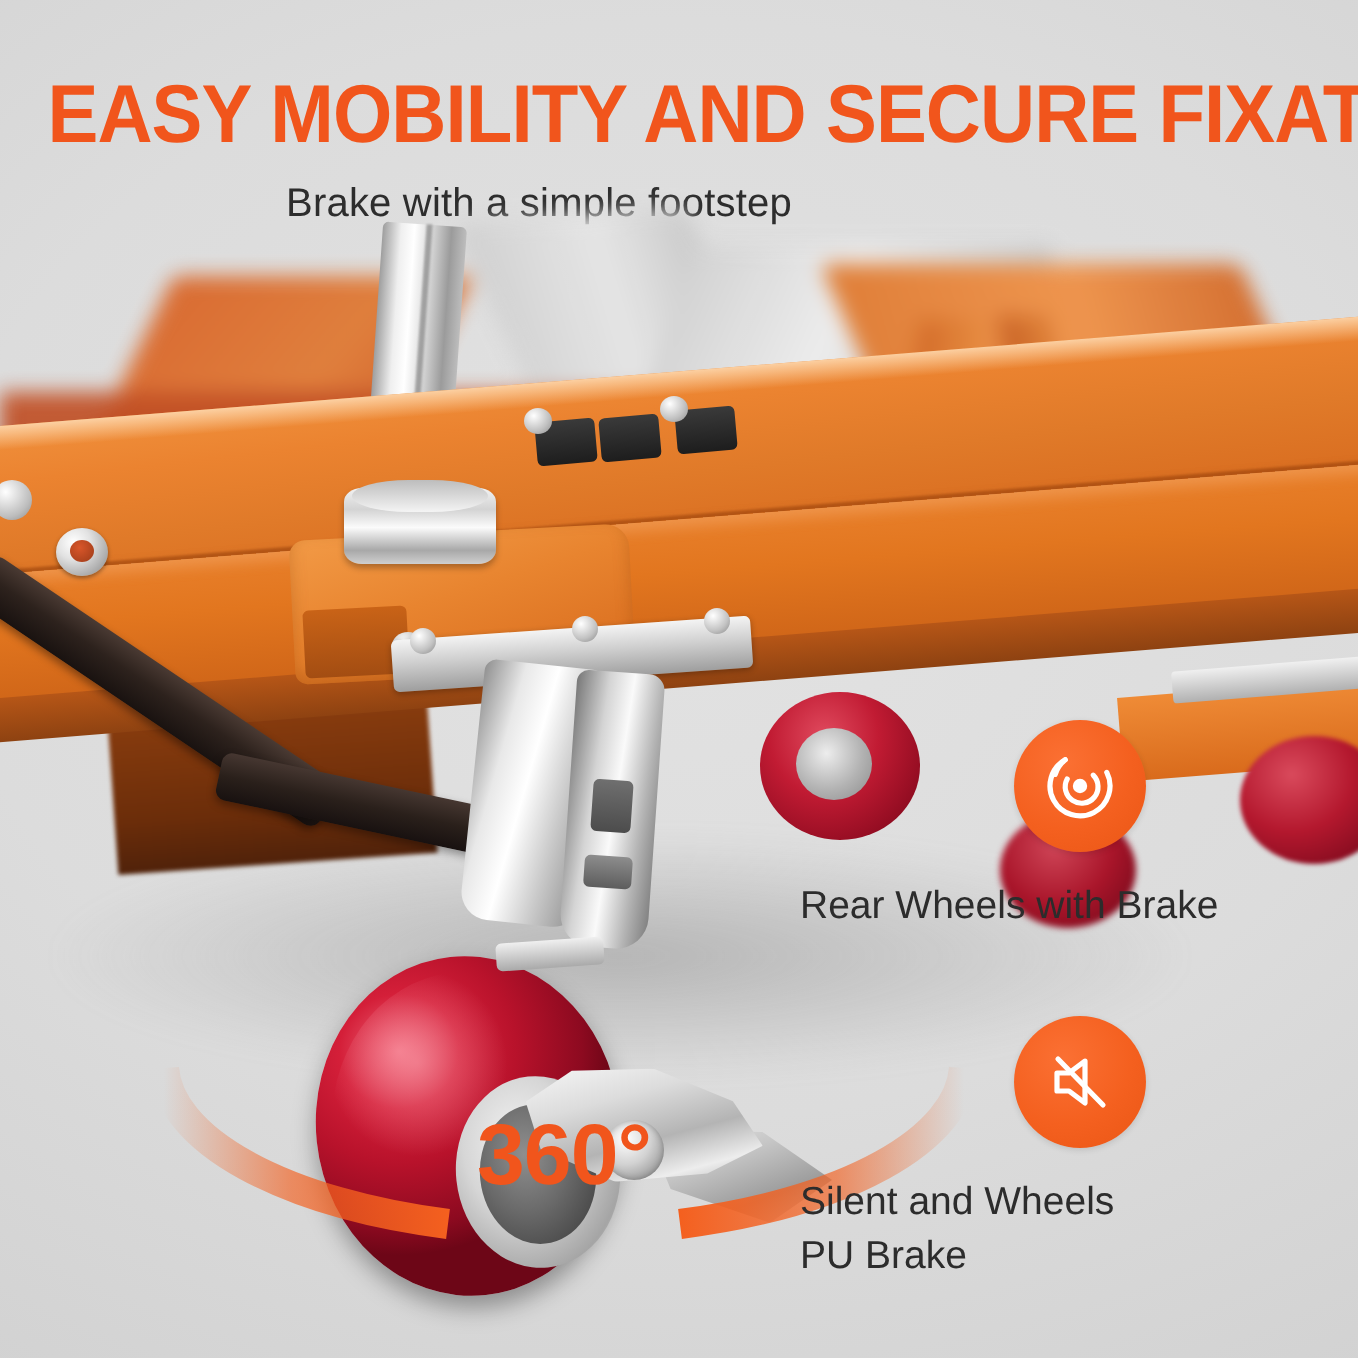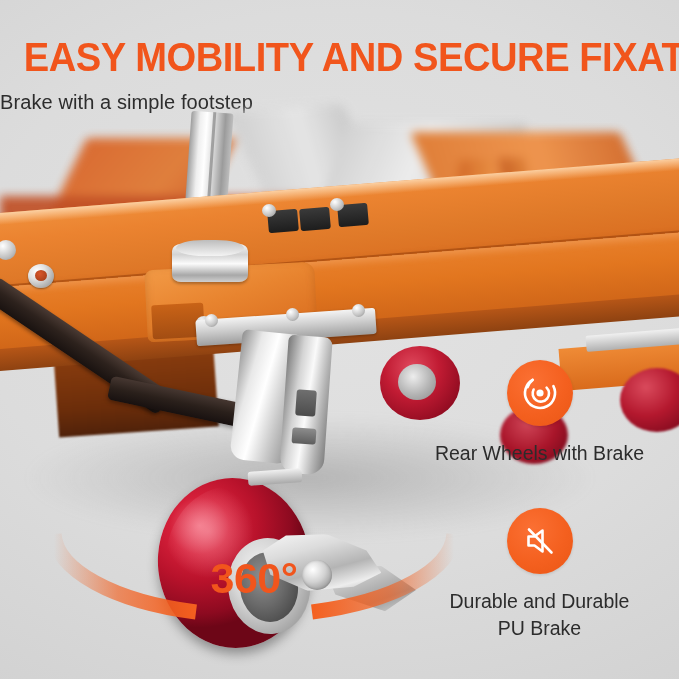--- a/index.html
+++ b/index.html
@@ -33,20 +33,21 @@
     color: #f1551c;
     transform: scaleX(0.93);
     transform-origin: 50% 50%;
     white-space: nowrap;
   }
   .subhead {
     position: absolute;
     top: 91px;
     left: 0;
     width: 539px;
+    text-align: center;
     font-size: 20px;
     color: #2d2d2d;
     letter-spacing: 0.1px;
   }
 
   
   .photo {
     position: absolute;
     left: 0;
     top: 118px;
@@ -378,21 +379,21 @@
     position: absolute; width: 14px; height: 13px;
     background: radial-gradient(circle at 35% 30%, #ffffff, #c0c0c0 60%, #8d8d8d 100%);
     border-radius: 50%;
   }
   .rcb1 { left: 262px; top: 86px; }
   .rcb2 { left: 330px; top: 80px; }
 
   
   .arc-wrap {
     position: absolute;
-    left: 44px;
+    left: 72px;
     top: 500px;
     width: 420px;
     height: 150px;
   }
   .deg-label {
     position: absolute;
     left: 0;
     top: 54px;
     width: 420px;
     text-align: center;
@@ -403,21 +404,20 @@
   }
 
   
   .features {
     position: absolute;
     left: 400px;
     top: 360px;
     width: 279px;
   }
   .feature {
-    text-align: center;
     margin-bottom: 20px;
   }
   .f-icon {
     width: 66px;
     height: 66px;
     margin: 0 auto 14px auto;
     border-radius: 50%;
     background: radial-gradient(circle at 38% 32%, #fb7033 0%, #f4601f 55%, #ea5615 100%);
     display: flex;
     align-items: center;
@@ -549,20 +549,20 @@
     </div>
 
     <div class="feature second">
       <div class="f-icon">
         <svg width="40" height="40" viewBox="0 0 40 40" fill="none" stroke="#FFFFFF" stroke-width="2.6" stroke-linecap="round" stroke-linejoin="round">
           <path d="M 22.5 9.5 L 14.5 15.5 L 8.5 15.5 L 8.5 24.5 L 14.5 24.5 L 22.5 30.5 Z"></path>
           <line x1="9" y1="8.5" x2="31.5" y2="31.5"></line>
         </svg>
       </div>
       <div class="f-text">
-        <span>Durable and Durable</span>
+        <span>Silent and Wheels</span>
         <span>PU Brake</span>
       </div>
     </div>
 
   </div>
 
 </div>
 
 </body></html>

